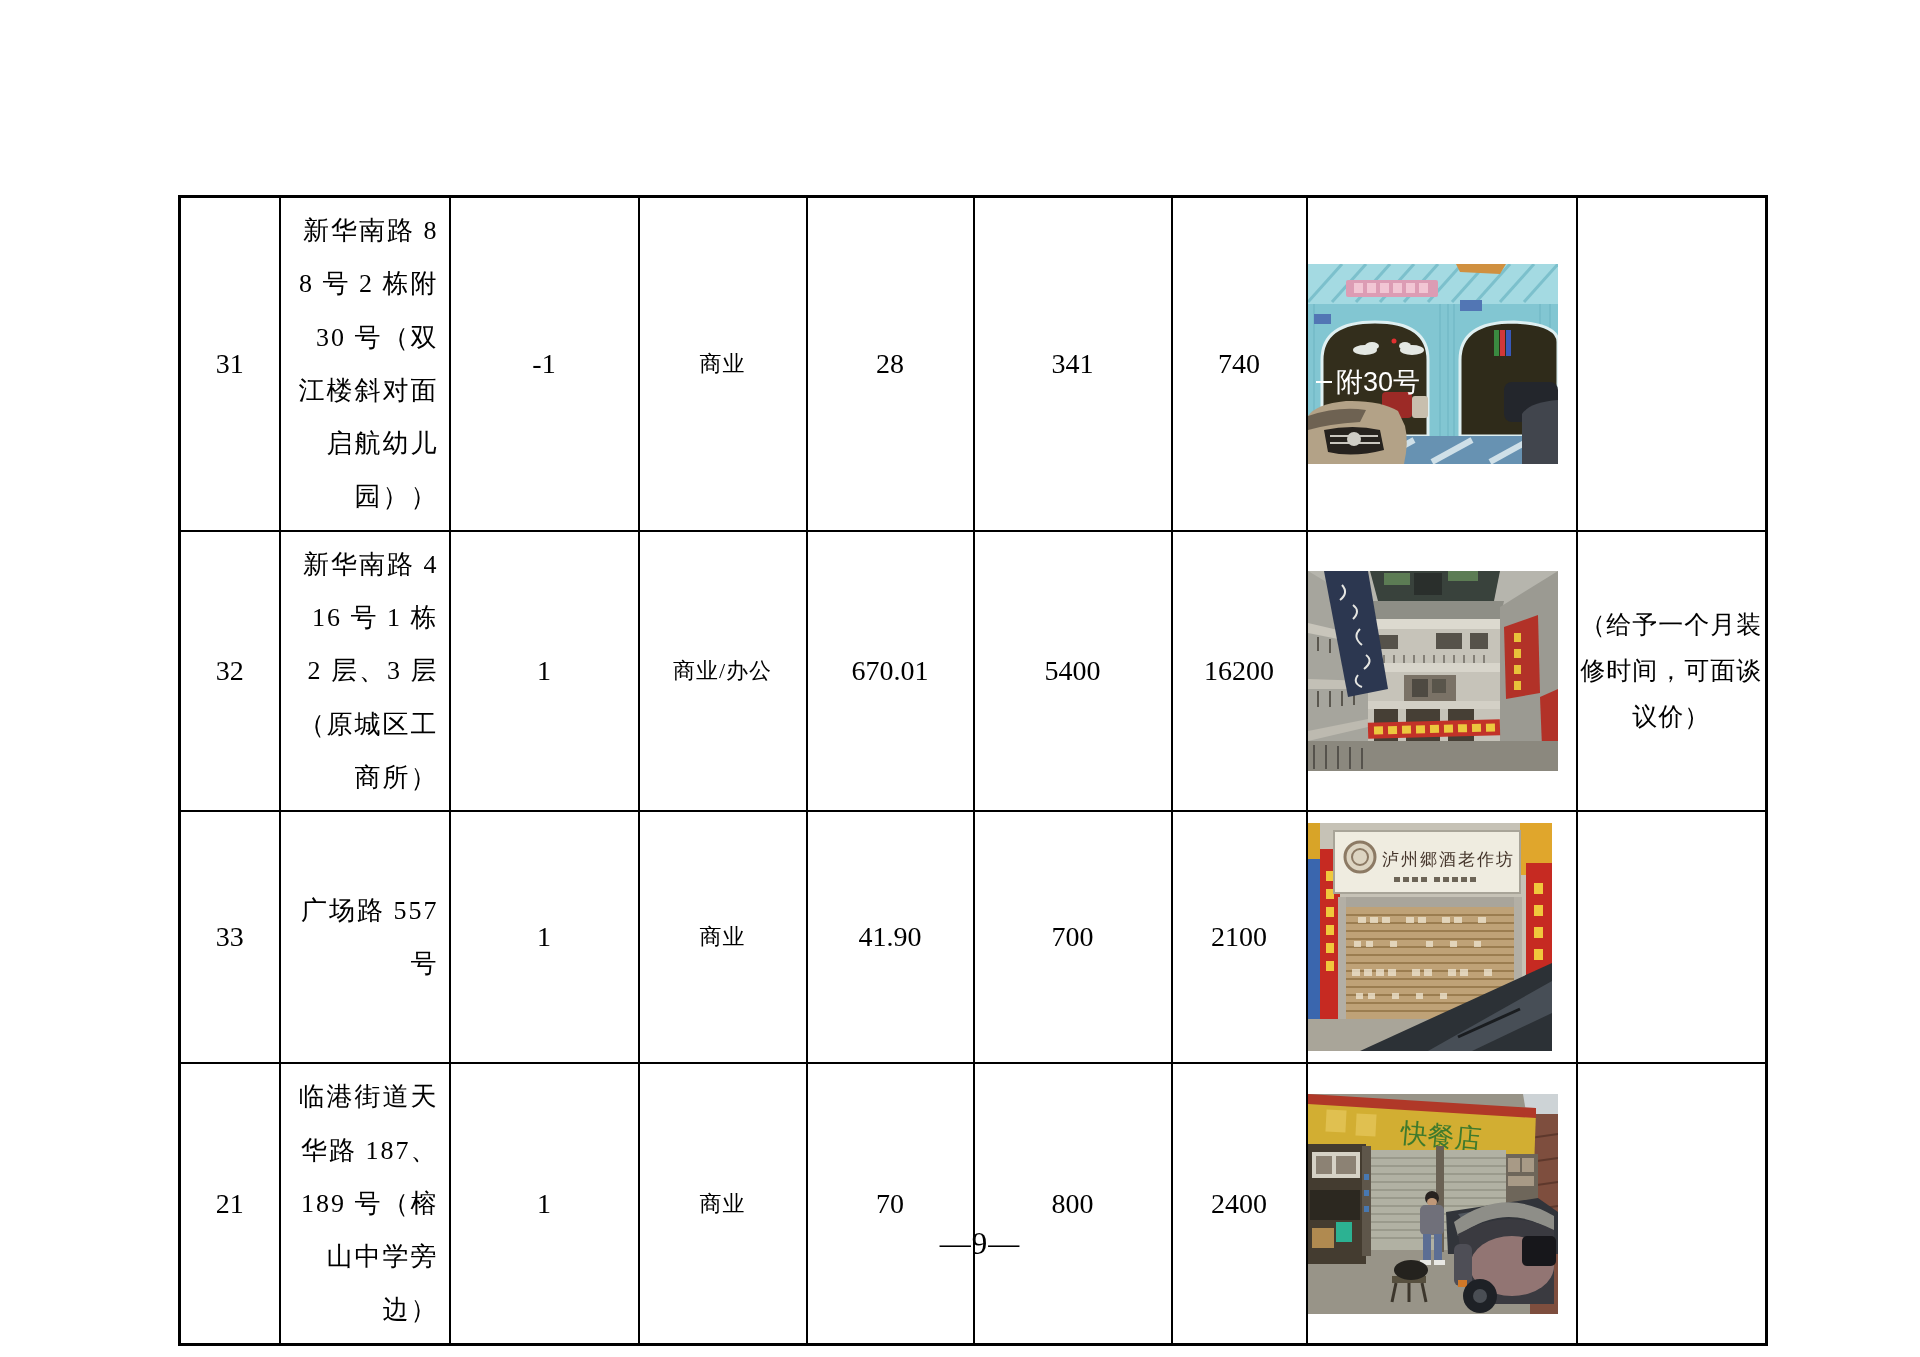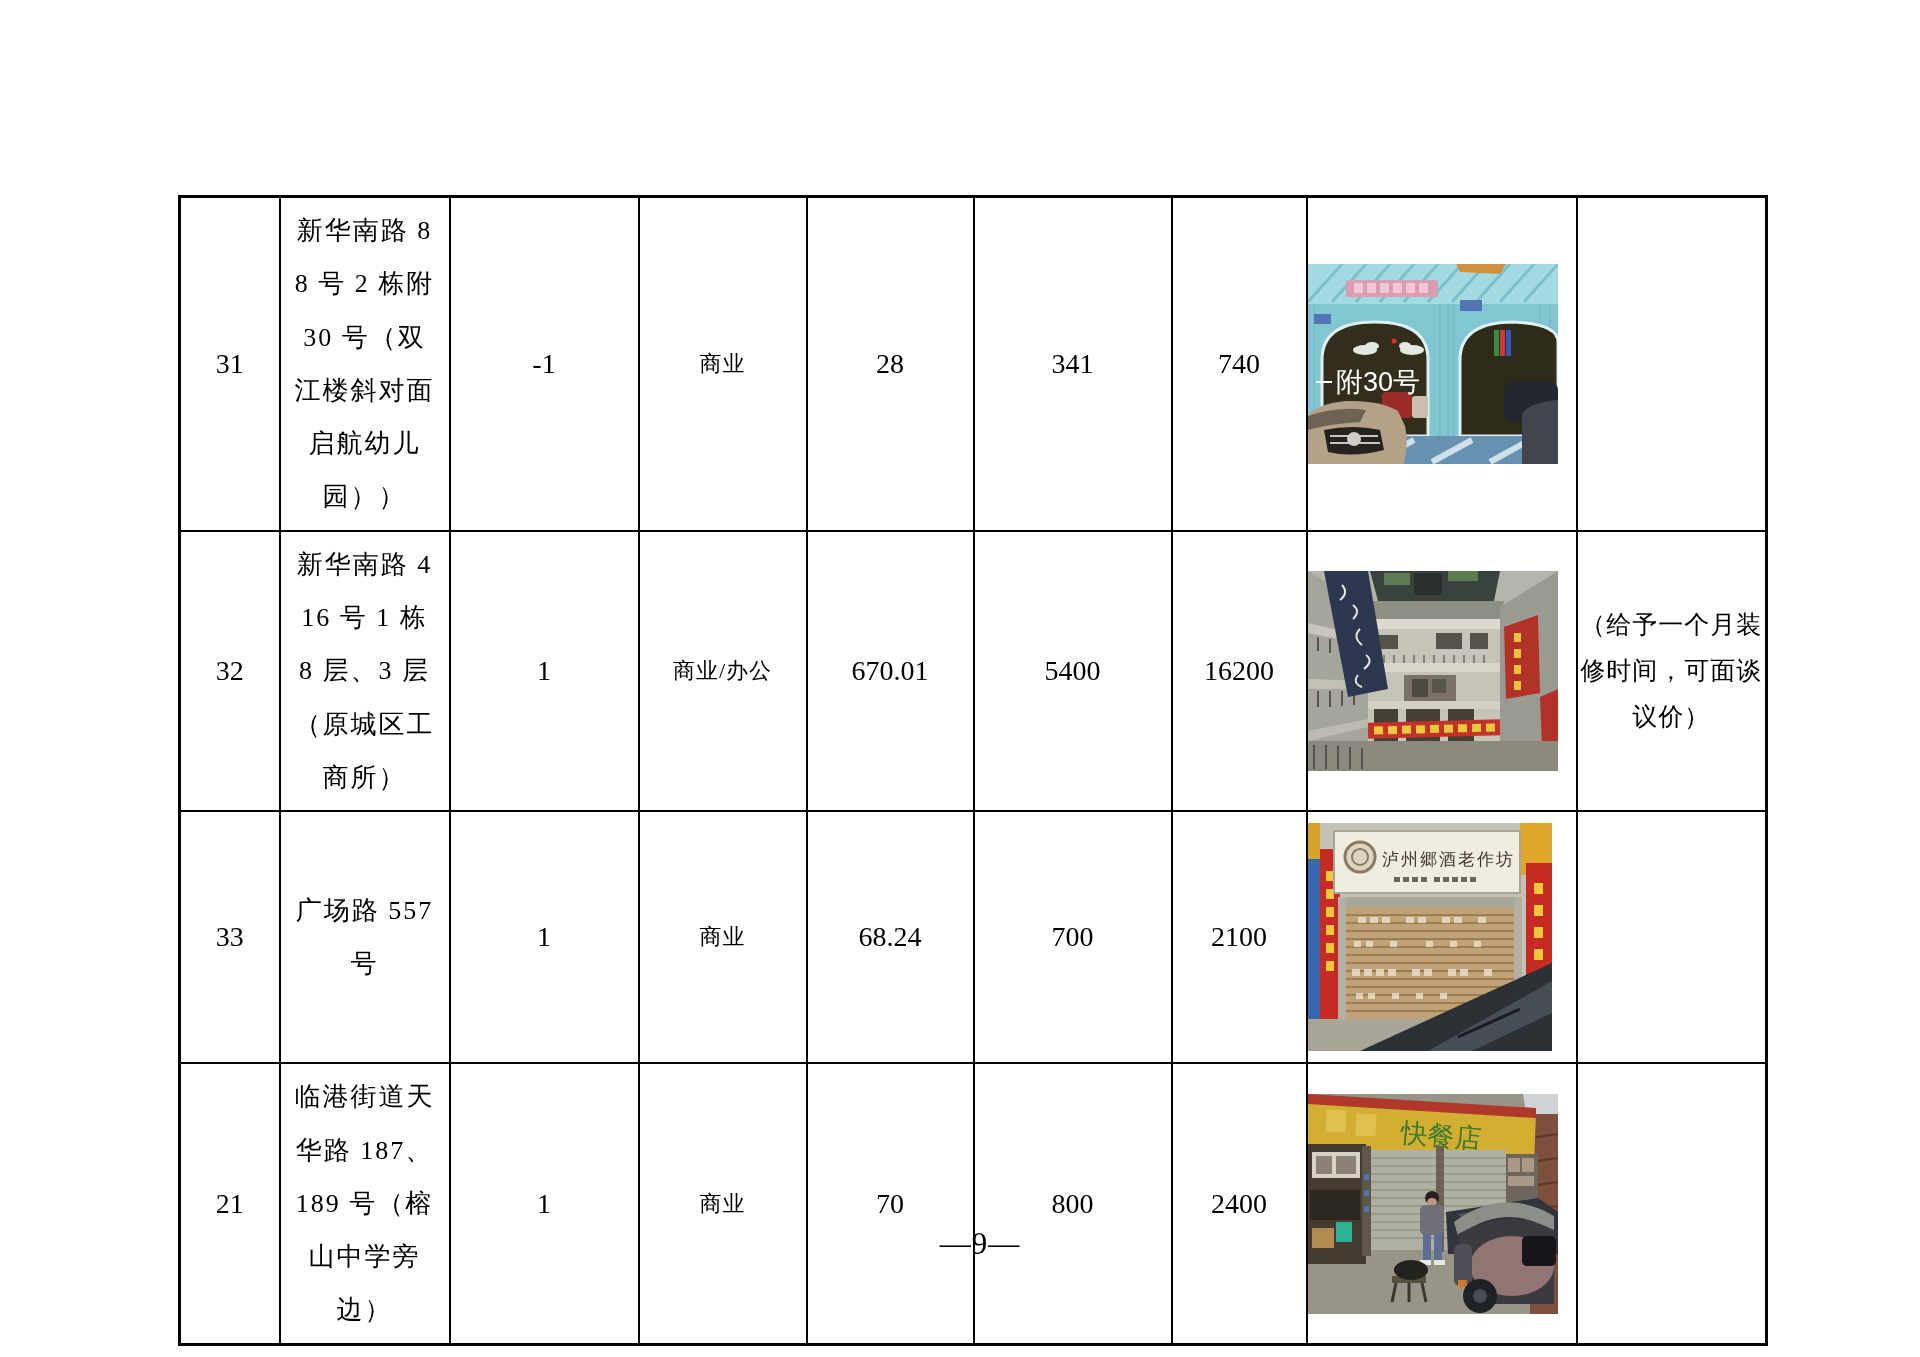--- a/index.html
+++ b/index.html
@@ -27,21 +27,21 @@
   td.cjk-cell{
     text-align:center;
     font-size:22px;
     letter-spacing:1px;
   }
   td.addr-cell{padding:6px 10px;}
   .addr-text{
     font-size:26px;
     line-height:2.05;
     letter-spacing:2px;
-    text-align:center;
+    text-align:right;
     word-break:break-all;
   }
   td.remark-cell{padding:4px 0;text-align:center;}
   .remark-text{
     font-size:25px;
     line-height:1.85;
     letter-spacing:1px;
     text-align:center;
     word-break:break-all;
   }
@@ -163,21 +163,21 @@
       </svg>
     </td>
     <td class="remark-cell">
       <div class="remark-text"></div>
     </td>
   </tr>
 
   <tr class="r1">
     <td class="num-cell">32</td>
     <td class="addr-cell">
-      <div class="addr-text">新华南路 416 号 1 栋 8 层、3 层（原城区工商所）</div>
+      <div class="addr-text">新华南路 416 号 1 栋 2 层、3 层（原城区工商所）</div>
     </td>
     <td class="num-cell">1</td>
     <td class="cjk-cell">商业/办公</td>
     <td class="num-cell">670.01</td>
     <td class="num-cell">5400</td>
     <td class="num-cell">16200</td>
     <td class="photo-cell">
       <svg viewBox="0 0 250 200" width="250" height="200">
         <rect width="250" height="200" fill="#b6b5ad"></rect>
         <polygon points="62,0 192,0 186,30 70,30" fill="#39423c"></polygon>
@@ -278,21 +278,21 @@
     </td>
   </tr>
 
   <tr class="r2">
     <td class="num-cell">33</td>
     <td class="addr-cell">
       <div class="addr-text">广场路 557 号</div>
     </td>
     <td class="num-cell">1</td>
     <td class="cjk-cell">商业</td>
-    <td class="num-cell">68.24</td>
+    <td class="num-cell">41.90</td>
     <td class="num-cell">700</td>
     <td class="num-cell">2100</td>
     <td class="photo-cell">
       <svg viewBox="0 0 244 228" width="244" height="228">
         <rect width="244" height="228" fill="#c6c2b6"></rect>
         <rect x="0" y="0" width="12" height="228" fill="#3a66ae"></rect>
         <rect x="0" y="0" width="12" height="36" fill="#d8a428"></rect>
         <rect x="12" y="26" width="20" height="202" fill="#c62a22"></rect>
         <g fill="#f0c83c">
           <rect x="18" y="48" width="8" height="10"></rect>

